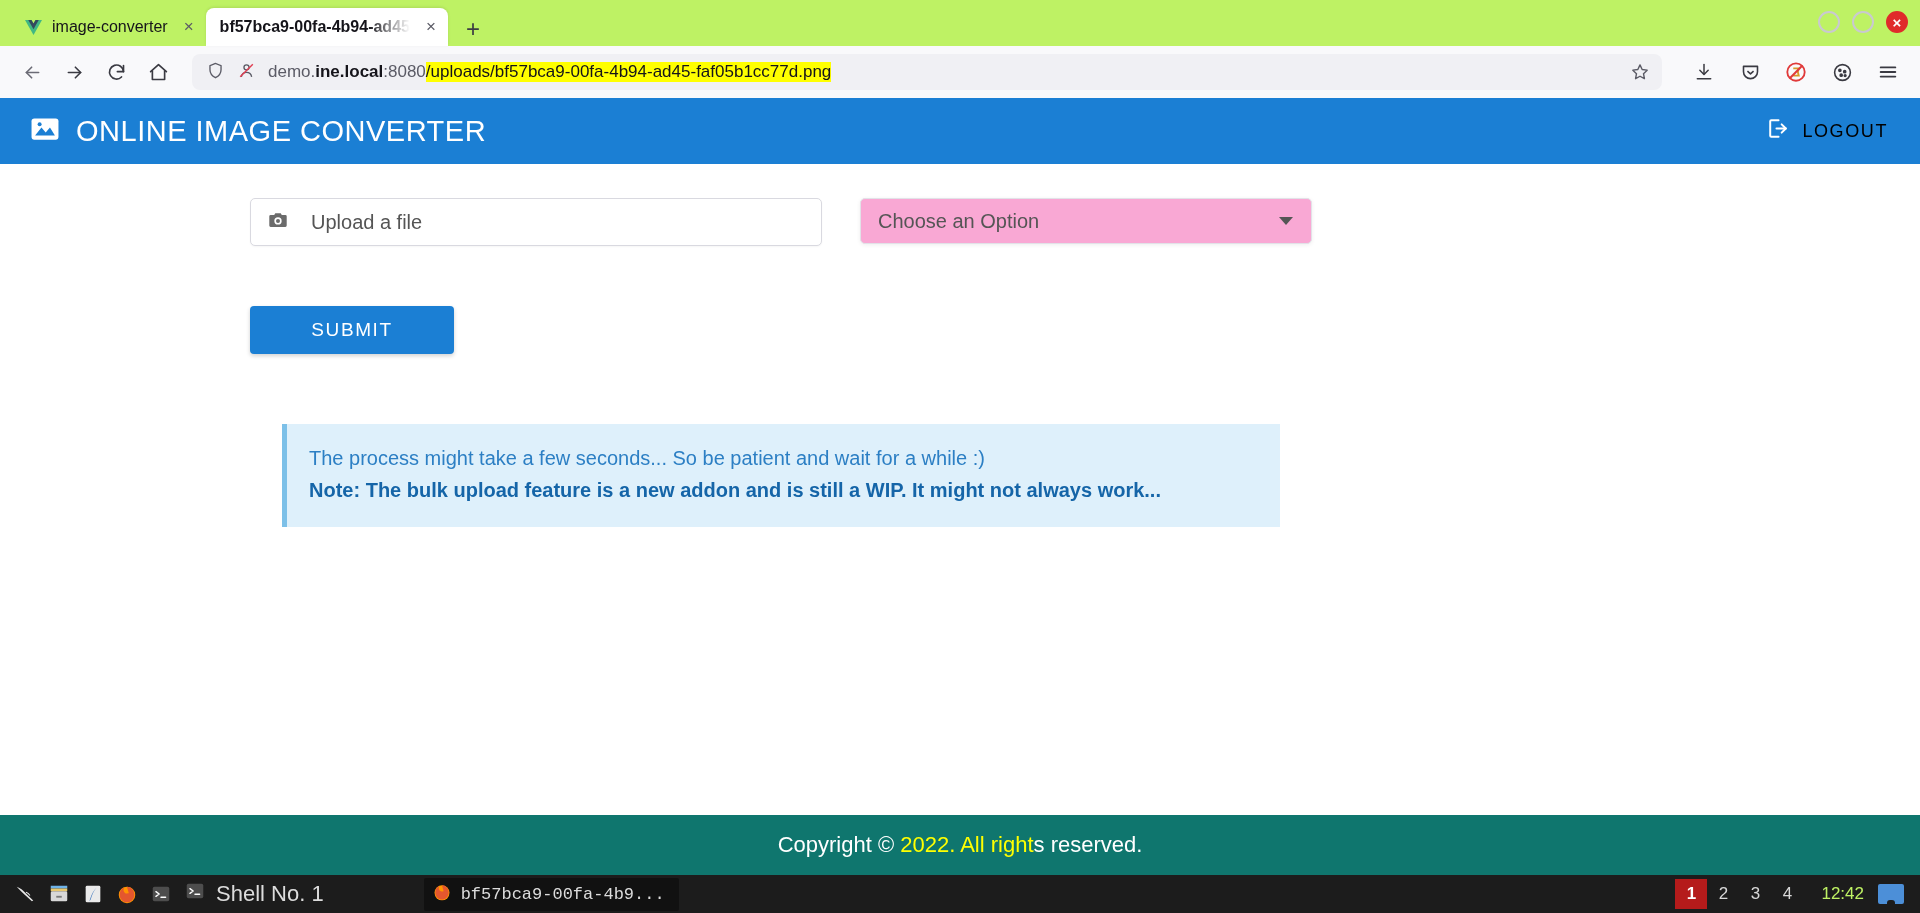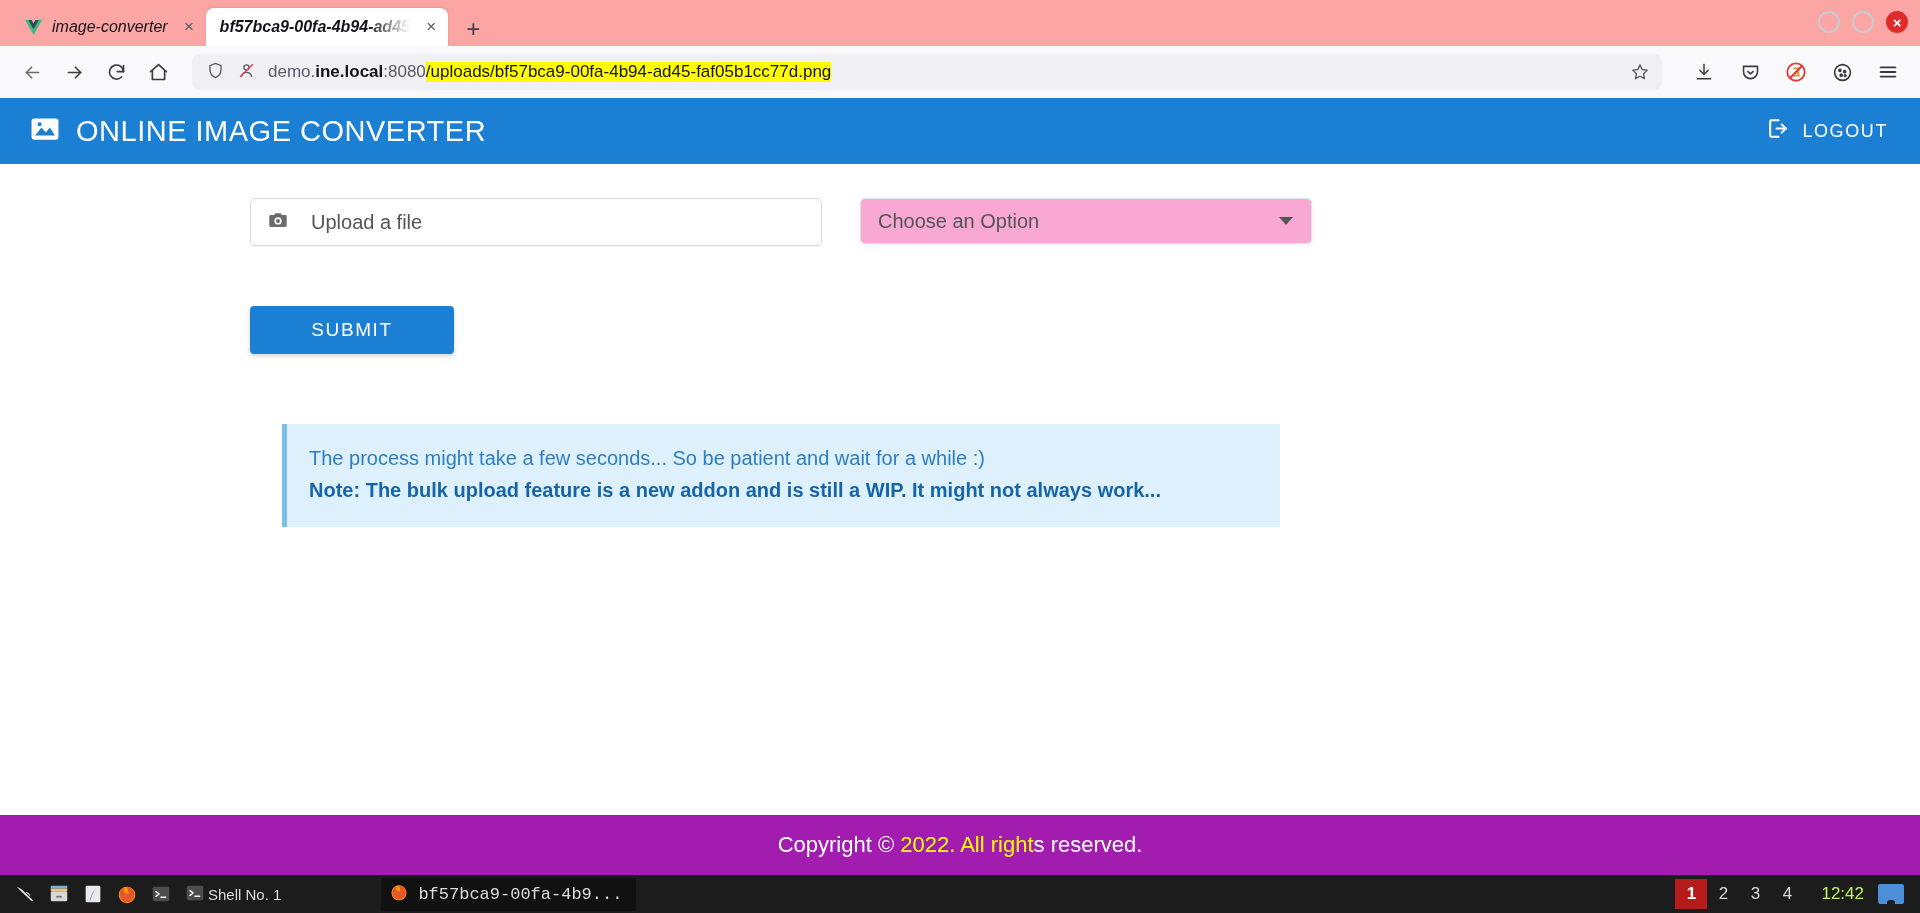--- a/index.html
+++ b/index.html
@@ -7,24 +7,23 @@
     width: 1920px; height: 913px;
     font-family: "Liberation Sans", sans-serif;
     background: #ffffff;
     overflow: hidden;
   }
 
   
   .browser { width: 1920px; height: 875px; background: #f9f9fb; display: flex; flex-direction: column; }
 
   .tabstrip {
-    height: 46px; background: #fca5a5;
+    height: 46px; background: #bef264;
     display: flex; align-items: flex-end; padding: 0 6px 0 10px;
     position: relative;
-    font-style: italic;
   }
   .tab {
     height: 38px; display: flex; align-items: center;
     padding: 0 6px 0 14px; gap: 10px;
     border-radius: 8px 8px 0 0; min-width: 180px; max-width: 270px;
     position: relative; cursor: default;
   }
   .tab.inactive { background: transparent; }
   .tab.active { background: #ffffff; box-shadow: 0 -1px 3px rgba(0,0,0,.10); }
   .tab-favicon { width: 18px; height: 18px; flex: 0 0 18px; display: flex; align-items: center; justify-content: center; }
@@ -65,21 +64,21 @@
   
   .page { flex: 1 1 auto; background: #ffffff; display: flex; flex-direction: column; position: relative; overflow: hidden; }
 
   .apphdr {
     height: 66px; background: #1b7fd4;
     display: flex; align-items: center; justify-content: space-between;
     padding: 0 26px 0 28px; flex: 0 0 66px;
   }
   .brand { display: flex; align-items: center; gap: 14px; }
   .brand-title { color: #fff; font-size: 29px; letter-spacing: .5px; font-weight: 400; }
-  .logout { display: flex; align-items: center; gap: 12px; color: #ffffff; font-size: 18px; letter-spacing: 1.6px; padding: 8px 6px; }
+  .logout { display: flex; align-items: center; gap: 12px; color: #000000; font-size: 18px; letter-spacing: 1.6px; padding: 8px 6px; }
 
   .content { flex: 1 1 auto; padding: 34px 0 0 250px; position: relative; }
 
   .formrow { display: flex; gap: 38px; align-items: flex-start; }
   .upload-field {
     width: 572px; height: 48px; border: 1px solid #d9d9e0; border-radius: 5px;
     background: #fff; display: flex; align-items: center; gap: 22px; padding: 0 16px;
     box-shadow: 0 1px 2px rgba(0,0,0,.04);
   }
   .upload-label { font-size: 20px; color: #555; }
@@ -99,33 +98,33 @@
 
   .alert {
     margin-top: 70px; width: 998px; background: #def0fb; border-left: 5px solid #7cc0e8;
     padding: 19px 24px 22px 22px;
     margin-left: 32px;
   }
   .alert-line1 { font-size: 20px; color: #2c7fc4; line-height: 1.5; }
   .alert-line2 { font-size: 20px; color: #1565a8; font-weight: 700; line-height: 1.45; margin-top: 3px; max-width: 945px; }
 
   .appfooter {
-    position: absolute; left: 0; right: 0; bottom: 0; height: 60px; background: #a21caf;
+    position: absolute; left: 0; right: 0; bottom: 0; height: 60px; background: #0f766e;
     display: flex; align-items: center; justify-content: center;
   }
   .copyright { color: #ffffff; font-size: 22px; position: relative; z-index: 1; }
   .copyright .yellowpart { color: #ffff00; }
 
   
   .taskbar {
     height: 38px; background: #1c1c1c; display: flex; align-items: center;
     padding: 0 8px; gap: 0;
   }
   .tb-icon { width: 34px; height: 34px; display: flex; align-items: center; justify-content: center; }
-  .tb-shell { display: flex; align-items: center; gap: 2px; padding: 0 10px 0 6px; color: #dcdcdc; font-size: 15px; }
+  .tb-shell { display: flex; align-items: center; gap: 10px; padding: 0 10px 0 6px; color: #dcdcdc; font-size: 22px; }
   .tb-win {
     display: flex; align-items: center; gap: 9px; margin-left: 90px;
     background: #111; padding: 4px 14px 4px 8px; border-radius: 2px;
     color: #dcdcdc; font-size: 17px; max-width: 280px; white-space: nowrap; overflow: hidden; font-family: Liberation Mono, monospace;
   }
   .tb-right { margin-left: auto; display: flex; align-items: center; gap: 0; }
   .ws { width: 32px; height: 30px; display: flex; align-items: center; justify-content: center;
     color: #d8d8d8; font-size: 17px; }
   .ws.active { background: #b51b1b; color: #fff; font-weight: 700; }
   .clock { color: #bef264; font-size: 17px; padding: 0 14px 0 18px; }

